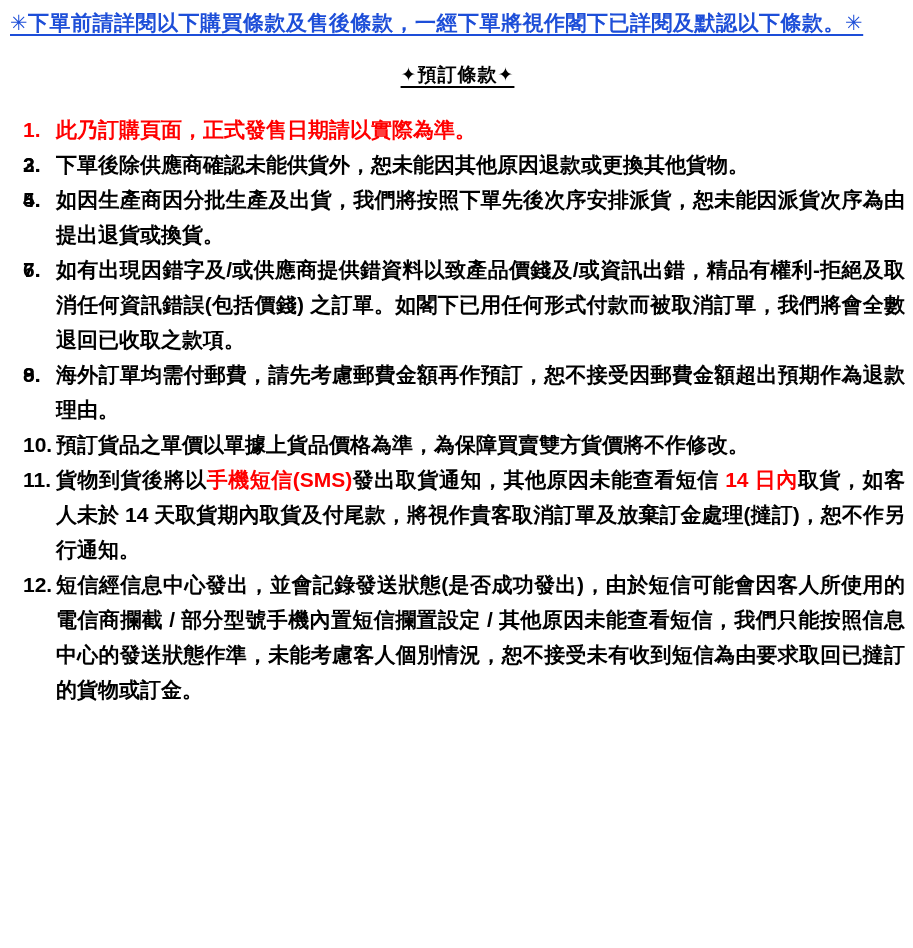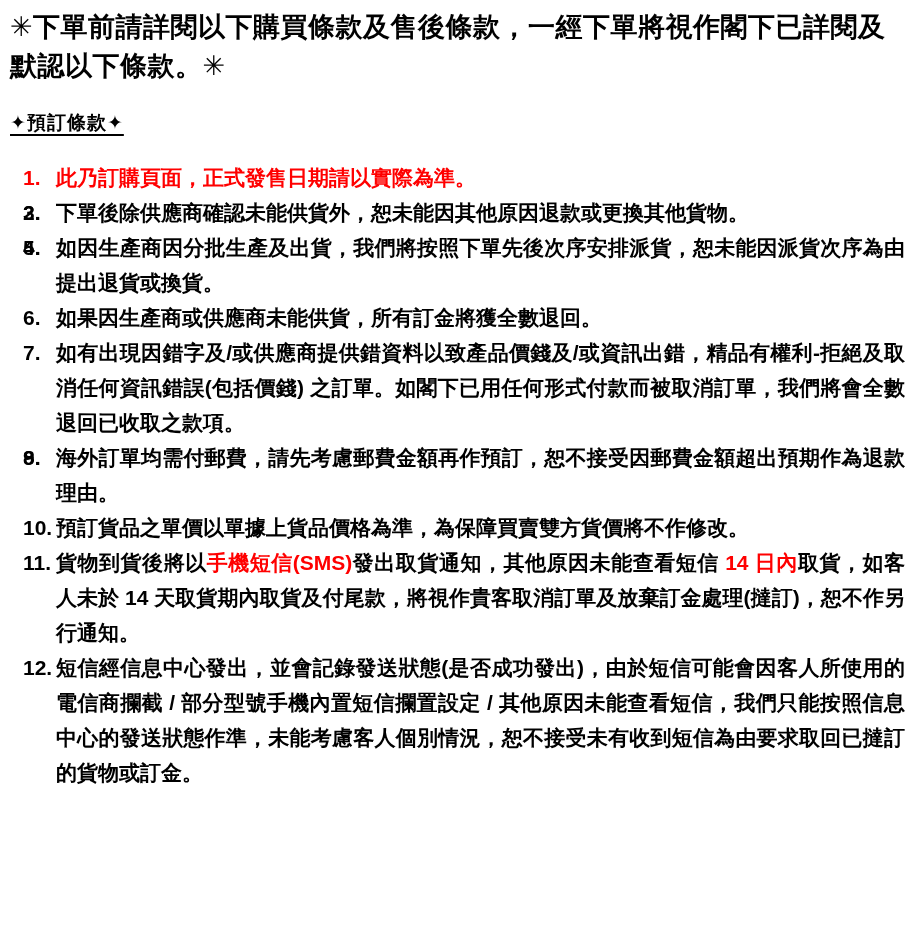--- a/index.html
+++ b/index.html
@@ -12,29 +12,31 @@
     height: 948px;
     overflow: hidden;
     font-family: "Liberation Sans", "DejaVu Sans", sans-serif;
     font-weight: bold;
     color: #000000;
   }
   .page {
     padding: 8px 8px 0 10px;
   }
   .header {
-    color: #000000;
-    font-size: 27px;
+    color: #1d4ed8;
+    font-size: 21px;
     line-height: 1.45;
+    text-decoration: underline;
     text-decoration-thickness: 2px;
     text-underline-offset: 4px;
     letter-spacing: 0.5px;
   }
   .title-row {
     margin-top: 24px;
+    text-align: center;
   }
   .title {
     display: inline-block;
     color: #000000;
     font-size: 19px;
     text-decoration: underline;
     text-decoration-thickness: 2px;
     text-underline-offset: 5px;
     letter-spacing: 1px;
   }
@@ -73,21 +75,21 @@
   <div class="title-row">
     <span class="title">✦預訂條款✦</span>
   </div>
 
   <ol class="terms">
       <li class="red"><span class="num">1.</span><span>此乃訂購頁面，正式發售日期請以實際為準。</span></li>
       <li><span class="num">2.</span></li>
       <li><span class="num">3.</span><span>下單後除供應商確認未能供貨外，恕未能因其他原因退款或更換其他貨物。</span></li>
       <li><span class="num">4.</span></li>
       <li><span class="num">5.</span><span>如因生產商因分批生產及出貨，我們將按照下單先後次序安排派貨，恕未能因派貨次序為由提出退貨或換貨。</span></li>
-      <li><span class="num">6.</span><span>如果因生產商或供應商未能供貨，所有訂金將獲全數退回。</span></li>
+      <li><span class="num">6.</span></li>
       <li><span class="num">7.</span><span>如有出現因錯字及/或供應商提供錯資料以致產品價錢及/或資訊出錯，精品有權利-拒絕及取消任何資訊錯誤(包括價錢) 之訂單。如閣下已用任何形式付款而被取消訂單，我們將會全數退回已收取之款項。</span></li>
       <li><span class="num">8.</span></li>
       <li><span class="num">9.</span><span>海外訂單均需付郵費，請先考慮郵費金額再作預訂，恕不接受因郵費金額超出預期作為退款理由。</span></li>
       <li><span class="num">10.</span><span>預訂貨品之單價以單據上貨品價格為準，為保障買賣雙方貨價將不作修改。</span></li>
       <li><span class="num">11.</span><span>貨物到貨後將以</span><a class="red-link">手機短信(SMS)</a><span>發出取貨通知，其他原因未能查看短信 </span><a class="red-link">14 日內</a><span>取貨，如客人未於 14 天取貨期內取貨及付尾款，將視作貴客取消訂單及放棄訂金處理(撻訂)，恕不作另行通知。</span></li>
       <li><span class="num">12.</span><span>短信經信息中心發出，並會記錄發送狀態(是否成功發出)，由於短信可能會因客人所使用的電信商攔截 / 部分型號手機內置短信攔置設定 / 其他原因未能查看短信，我們只能按照信息中心的發送狀態作準，未能考慮客人個別情況，恕不接受未有收到短信為由要求取回已撻訂的貨物或訂金。</span></li>
     </ol>
 </div>
 
 </body></html>

